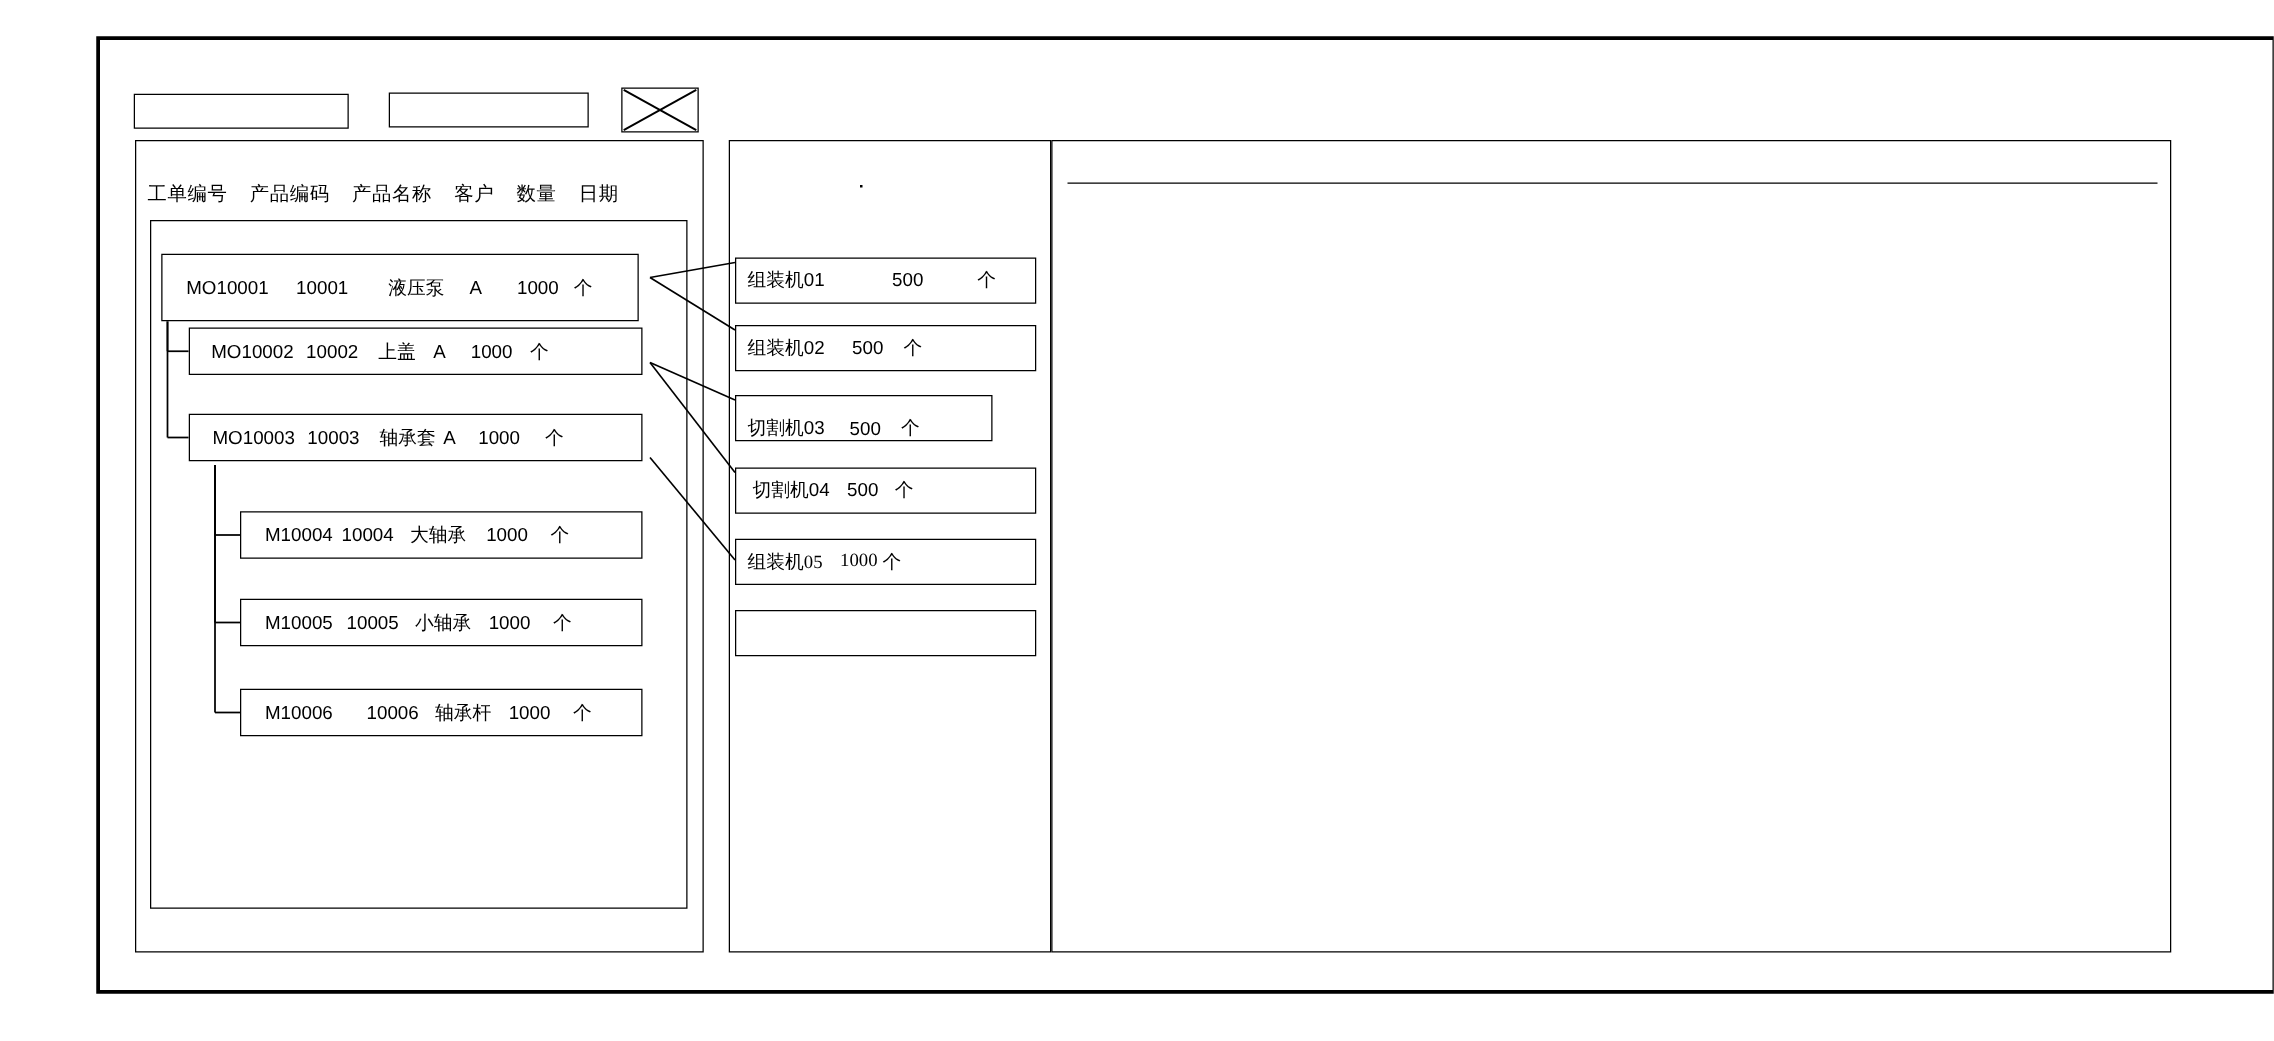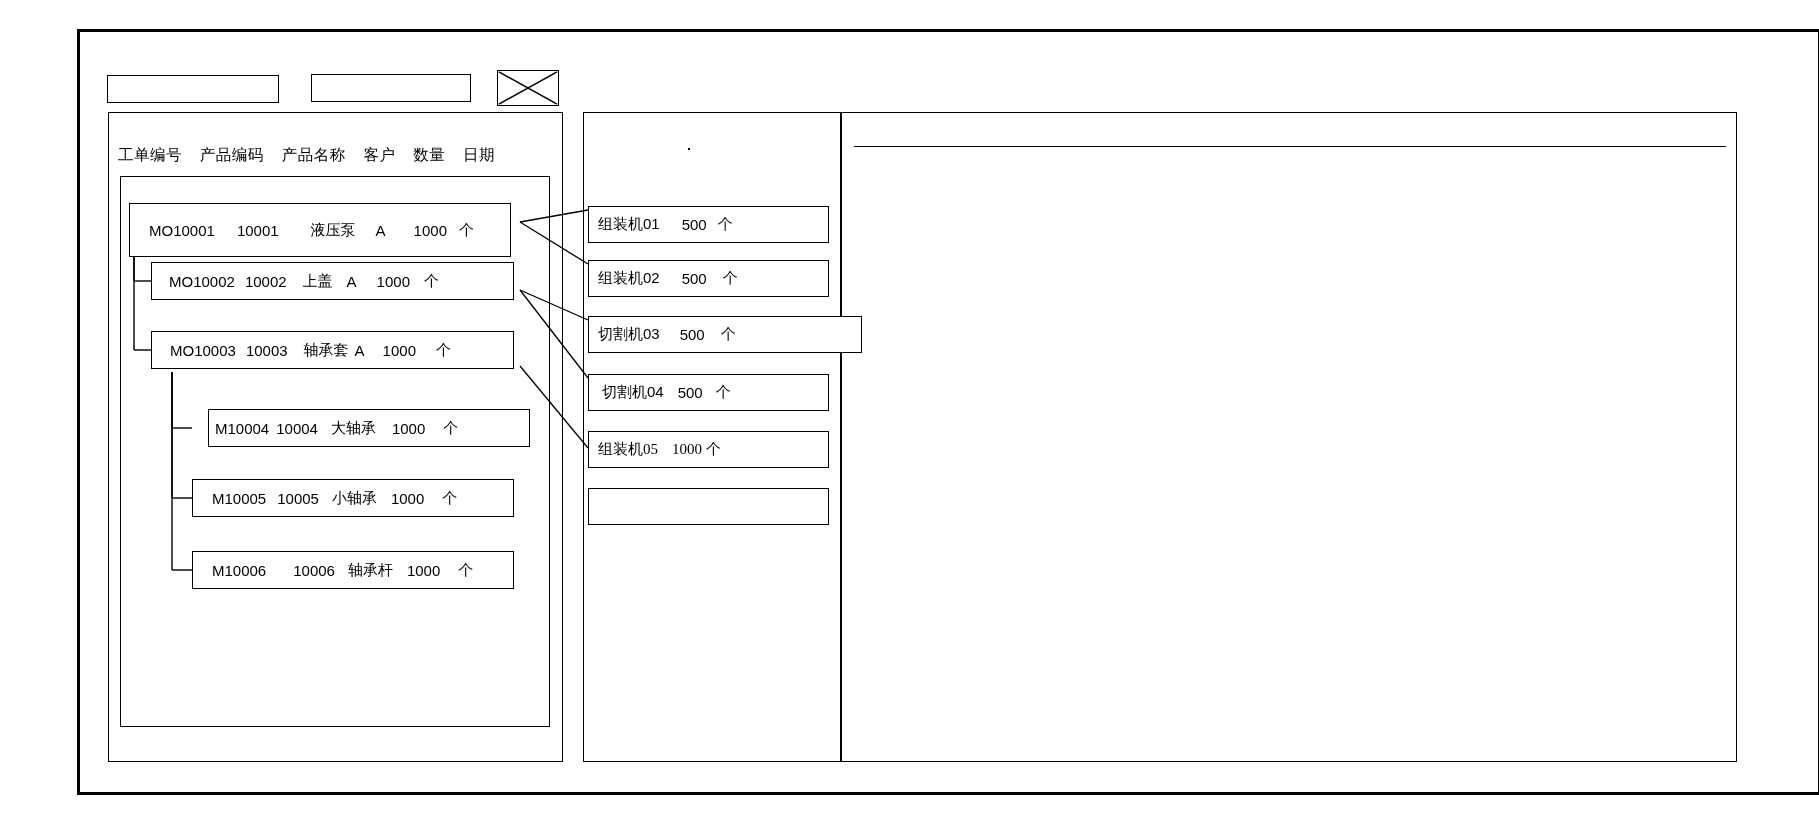--- a/index.html
+++ b/index.html
@@ -135,21 +135,21 @@
 
 <div class="wo-card" style="left:151px;top:331px;width:363px;height:38px;padding-left:18px;">
   <span class="cell">MO10003</span>
   <span class="cell" style="margin-left:10px">10003</span>
   <span class="cell" style="margin-left:16px">轴承套</span>
   <span class="cell" style="margin-left:6px">A</span>
   <span class="cell" style="margin-left:18px">1000</span>
   <span class="cell" style="margin-left:20px">个</span>
 </div>
 
-<div class="wo-card" style="left:208px;top:409px;width:322px;height:38px;padding-left:6px;">
+<div class="wo-card" style="left:192px;top:409px;width:322px;height:38px;padding-left:19px;">
   <span class="cell">M10004</span>
   <span class="cell" style="margin-left:7px">10004</span>
   <span class="cell" style="margin-left:13px">大轴承</span>
   <span class="cell" style="margin-left:16px">1000</span>
   <span class="cell" style="margin-left:18px">个</span>
 </div>
 
 <div class="wo-card" style="left:192px;top:479px;width:322px;height:38px;padding-left:19px;">
   <span class="cell">M10005</span>
   <span class="cell" style="margin-left:11px">10005</span>
@@ -159,33 +159,33 @@
 </div>
 
 <div class="wo-card" style="left:192px;top:551px;width:322px;height:38px;padding-left:19px;">
   <span class="cell">M10006</span>
   <span class="cell" style="margin-left:27px">10006</span>
   <span class="cell" style="margin-left:13px">轴承杆</span>
   <span class="cell" style="margin-left:14px">1000</span>
   <span class="cell" style="margin-left:18px">个</span>
 </div>
 
-<div class="mc-card" style="left:588px;top:206px;width:241px;height:37px;">
+<div class="mc-card" style="left:588px;top:206px;width:241px;height:37px;gap:32px;">
   <span class="mc-name">组装机01</span>
   <span class="mc-qty" style="margin-left:22px">500</span>
   <span class="mc-unit" style="margin-left:11px">个</span>
 </div>
 
 <div class="mc-card" style="left:588px;top:260px;width:241px;height:37px;">
   <span class="mc-name">组装机02</span>
   <span class="mc-qty" style="margin-left:22px">500</span>
   <span class="mc-unit" style="margin-left:16px">个</span>
 </div>
 
-<div class="mc-card" style="left:588px;top:316px;width:274px;height:37px;">
+<div class="mc-card" style="left:588px;top:316px;width:206px;height:37px;align-items:flex-end;">
   <span class="mc-name">切割机03</span>
   <span class="mc-qty" style="margin-left:20px">500</span>
   <span class="mc-unit" style="margin-left:16px">个</span>
 </div>
 
 <div class="mc-card" style="left:588px;top:374px;width:241px;height:37px;padding-left:13px;">
   <span class="mc-name">切割机04</span>
   <span class="mc-qty" style="margin-left:14px">500</span>
   <span class="mc-unit" style="margin-left:13px">个</span>
 </div>

